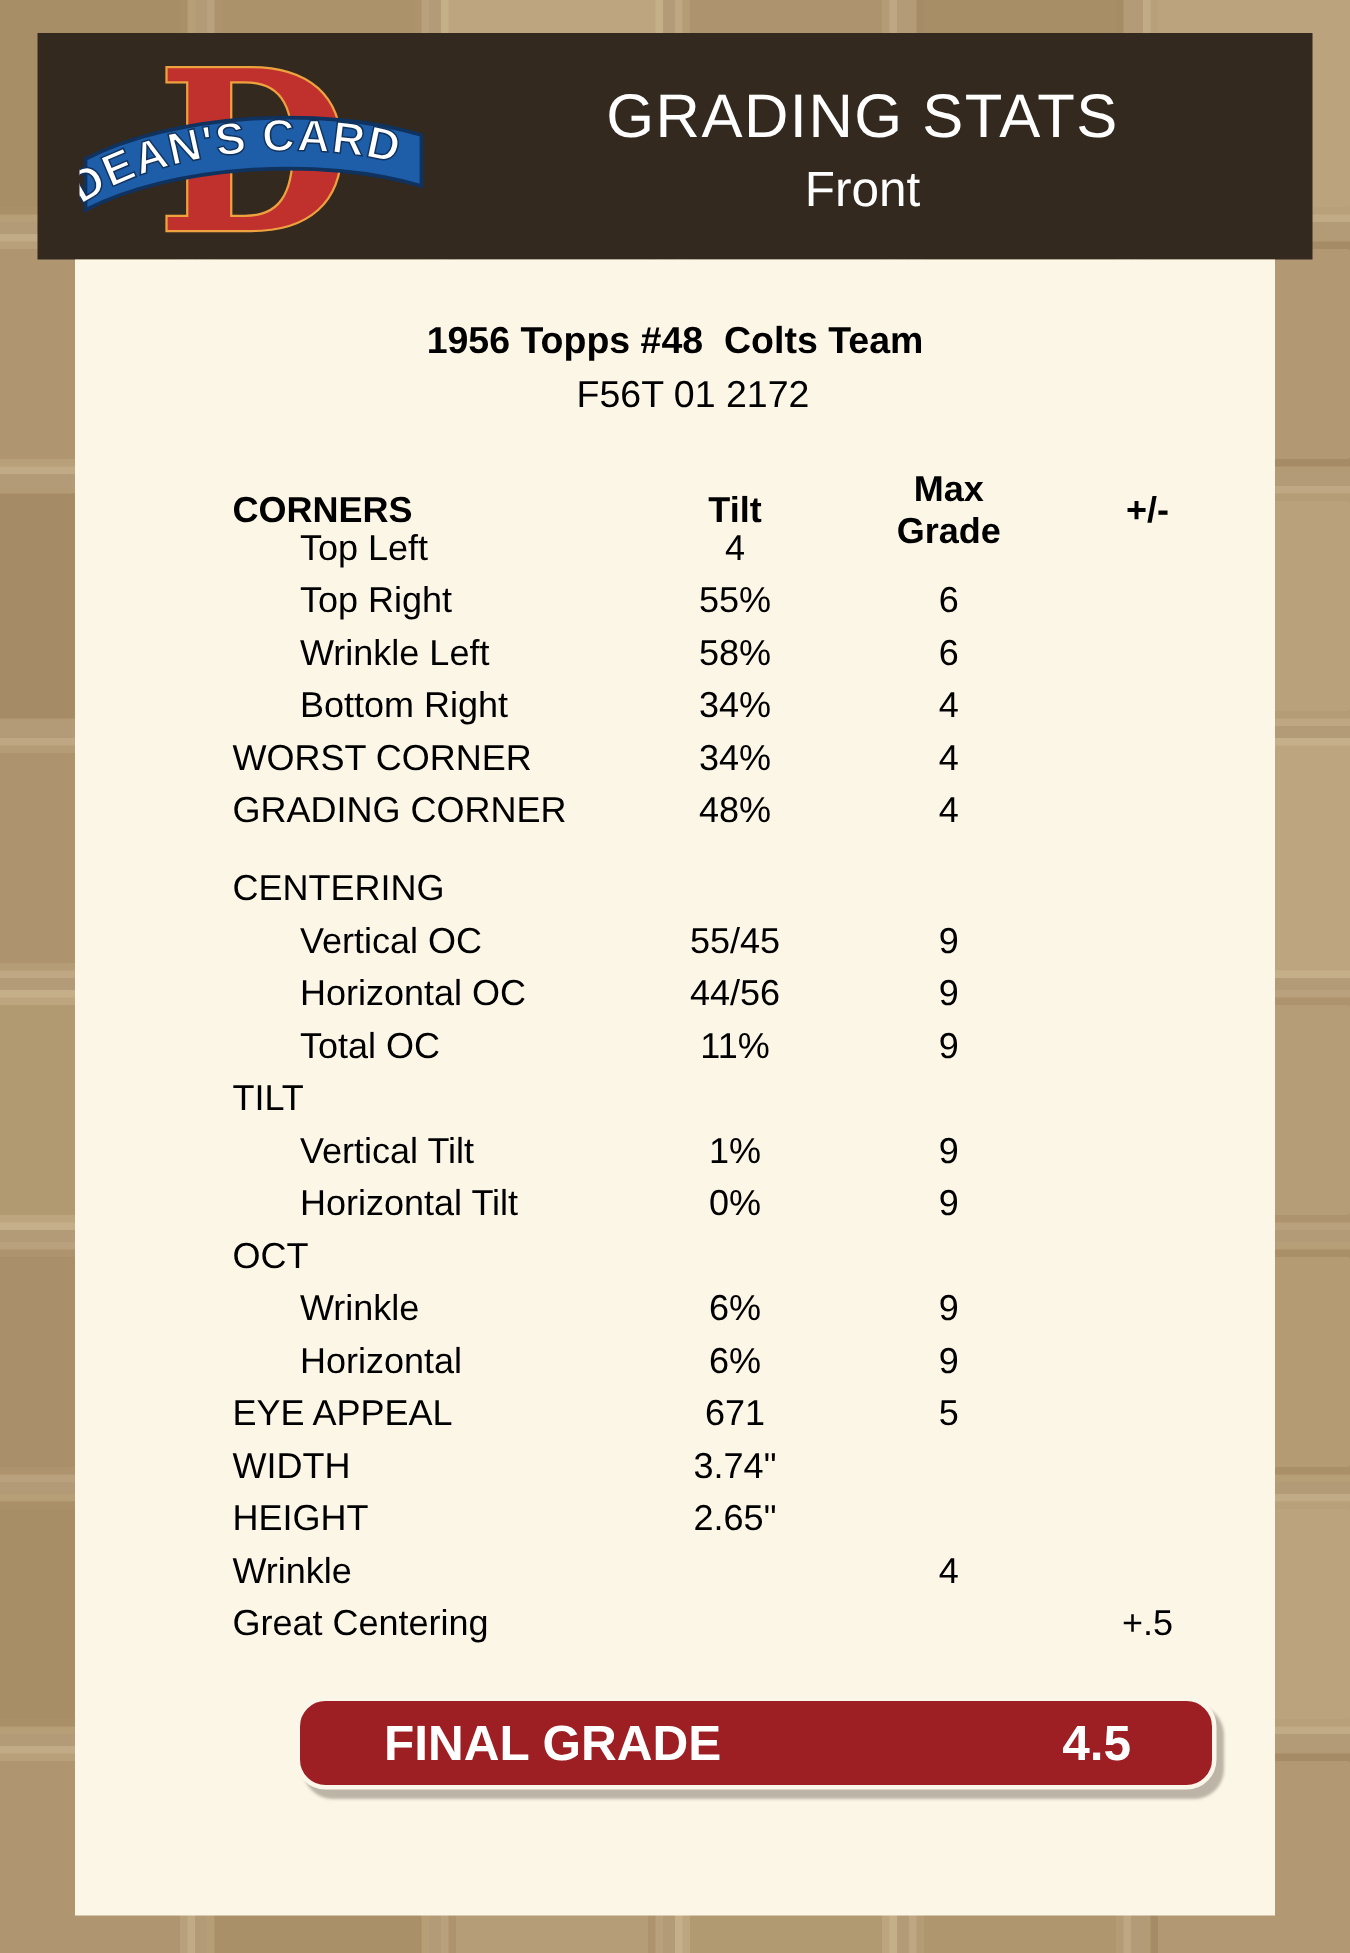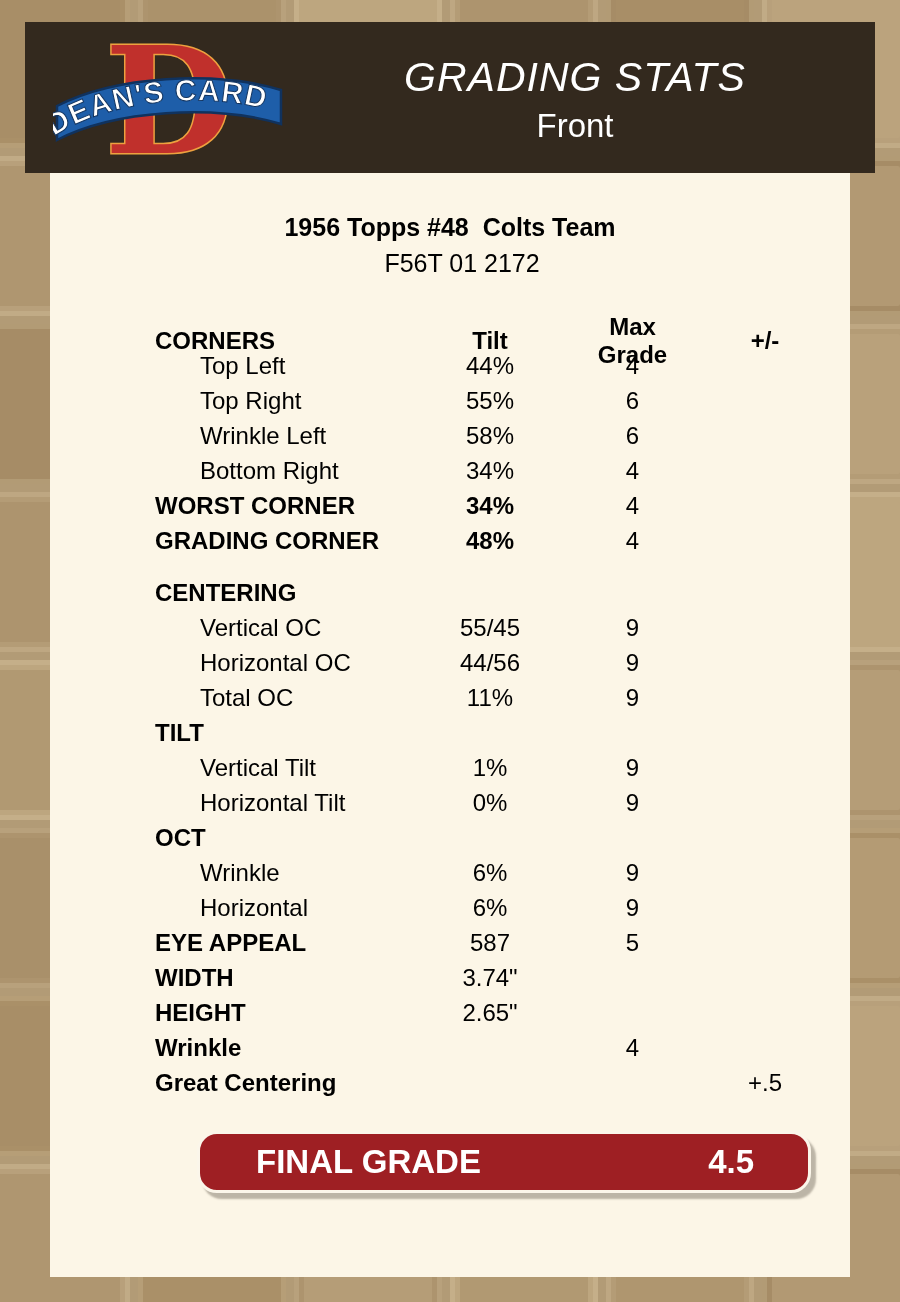--- a/index.html
+++ b/index.html
@@ -26,21 +26,21 @@
   .header{
     position:absolute;left:25px;top:22px;width:850px;height:151px;
     background:#33291e;z-index:2;
   }
   .logo-svg{position:absolute;left:28px;top:10px;}
   .header-titles{
     position:absolute;left:270px;right:20px;top:0;height:151px;
     display:flex;flex-direction:column;justify-content:center;
     text-align:center;color:#ffffff;padding-top:4px;box-sizing:border-box;
   }
-  .header-title{font-size:41px;line-height:52px;letter-spacing:1px;font-weight:normal;font-style:italic;}
+  .header-title{font-size:41px;line-height:52px;letter-spacing:1px;font-weight:normal;}
   .header-subtitle{font-size:33px;line-height:46px;font-weight:normal;}
 
   .panel{
     position:absolute;left:50px;top:173px;width:800px;height:1104px;
     background:#fcf6e7;z-index:2;color:#000;
   }
   .card-title{
     margin-top:36px;text-align:center;font-size:25px;font-weight:bold;
     line-height:36px;white-space:pre;
   }
@@ -51,21 +51,21 @@
   .grading-table{margin-top:32px;font-size:24px;}
   .trow{
     display:grid;
     grid-template-columns:250px 170px 115px 150px;
     margin-left:105px;height:35px;align-items:center;
   }
   .trow.gap{margin-top:17px;}
   .c-label{text-align:left;}
   .c-label.indent{padding-left:45px;}
   .c-val,.c-max,.c-pm{text-align:center;}
-  .bold{font-weight:bold;}
+  .bold{font-weight:normal;}
   .thead .c-label,.thead .c-val,.thead .c-max,.thead .c-pm{font-weight:bold;}
 
   .final-grade{
     margin:31px 0 0 147px;width:498px;height:56px;
     background:#9e1f23;border:3px solid #fbf6ea;border-radius:20px;
     box-shadow:5px 6px 2px rgba(110,102,88,0.45);
     display:flex;align-items:center;justify-content:space-between;
     padding:0 54px 0 56px;box-sizing:content-box;
     color:#ffffff;font-size:33px;font-weight:bold;
   }
@@ -244,21 +244,20 @@
     <div class="grading-table">
       <div class="trow thead">
         <div class="c-label">CORNERS</div>
         <div class="c-val">Tilt</div>
         <div class="c-max">Max Grade</div>
         <div class="c-pm">+/-</div>
       </div>
       <div id="table-body">
           <div class="trow">
             <div class="c-label indent">Top Left</div>
-            <div class="c-val">44%</div>
             <div class="c-max">4</div>
             <div class="c-pm"></div>
           </div>
           <div class="trow">
             <div class="c-label indent">Top Right</div>
             <div class="c-val">55%</div>
             <div class="c-max">6</div>
             <div class="c-pm"></div>
           </div>
           <div class="trow">
@@ -340,21 +339,21 @@
             <div class="c-pm"></div>
           </div>
           <div class="trow">
             <div class="c-label indent">Horizontal</div>
             <div class="c-val">6%</div>
             <div class="c-max">9</div>
             <div class="c-pm"></div>
           </div>
           <div class="trow">
             <div class="c-label bold">EYE APPEAL</div>
-            <div class="c-val">587</div>
+            <div class="c-val">671</div>
             <div class="c-max">5</div>
             <div class="c-pm"></div>
           </div>
           <div class="trow">
             <div class="c-label bold">WIDTH</div>
             <div class="c-val">3.74"</div>
             <div class="c-max"></div>
             <div class="c-pm"></div>
           </div>
           <div class="trow">

